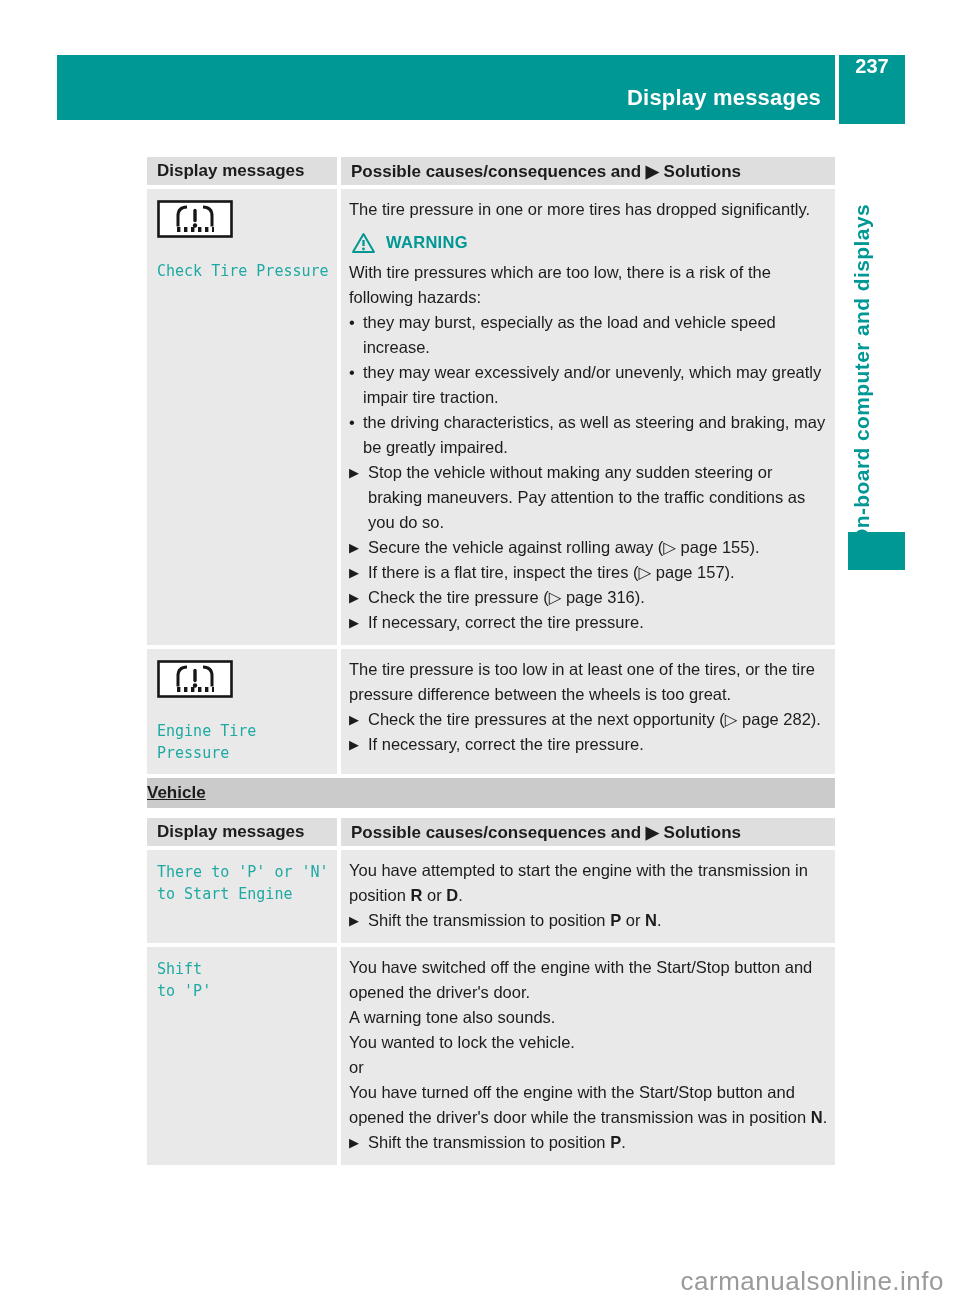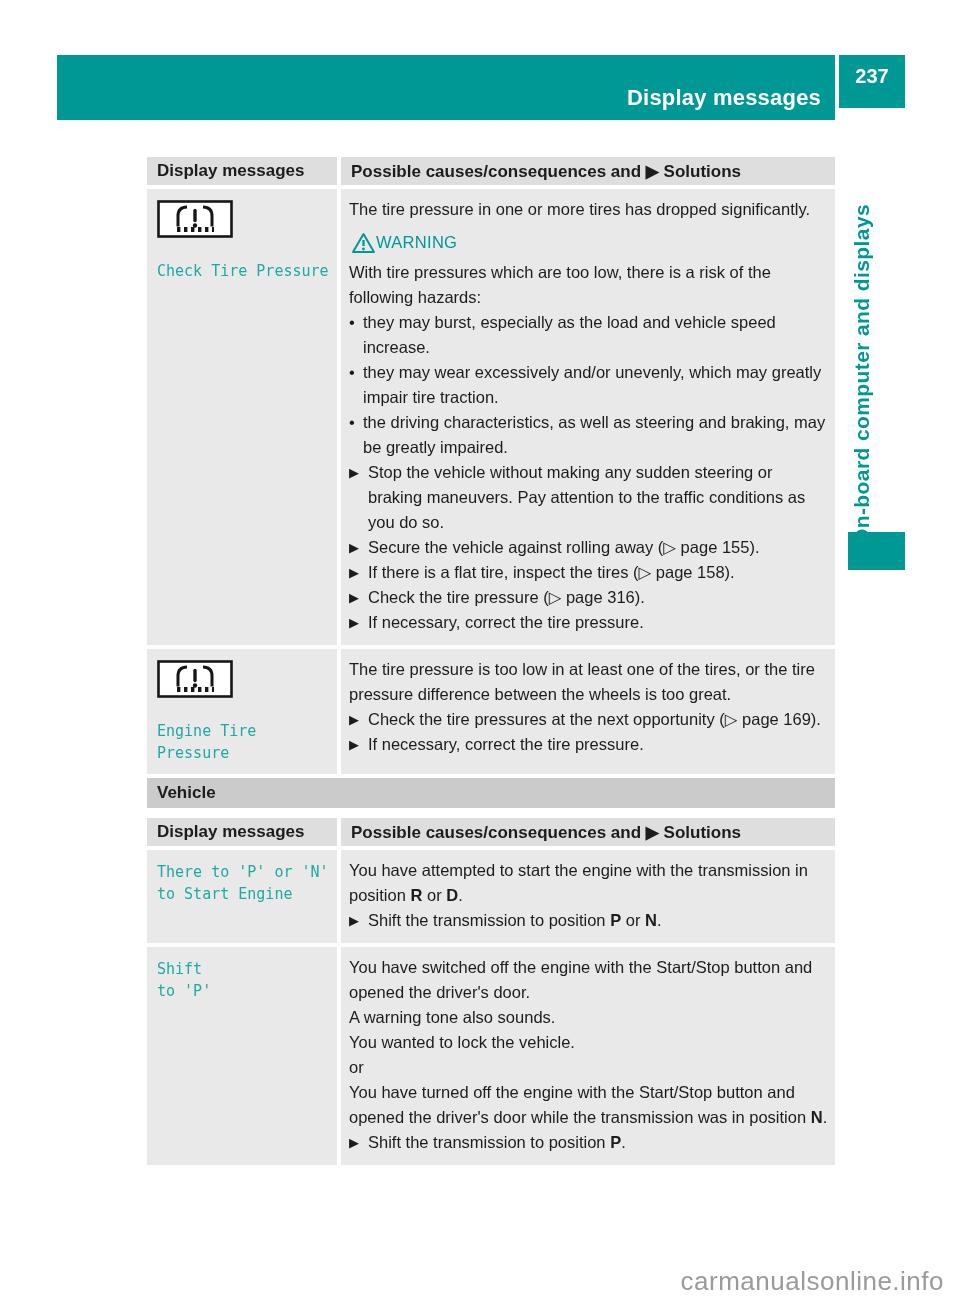--- a/index.html
+++ b/index.html
@@ -19,23 +19,23 @@
   }
   
   .topbar{
     position:absolute;left:57px;top:55px;width:778px;height:65px;
     background:var(--teal);
     display:flex;justify-content:flex-end;align-items:flex-end;
     padding:0 14px 9px 0;box-sizing:border-box;
   }
   .topbar .title{color:#fff;font-weight:bold;font-size:22px;letter-spacing:.2px;}
   .pagebox{
-    position:absolute;left:839px;top:55px;width:66px;height:53px;
+    position:absolute;left:839px;top:55px;width:66px;height:69px;
     background:var(--teal);
-    display:flex;justify-content:center;align-items:center;
+    display:flex;justify-content:center;align-items:flex-start;
     padding-bottom:10px;box-sizing:border-box;
   }
   .pagebox .num{color:#fff;font-weight:bold;font-size:20px;}
   
   .vlabel{
     position:absolute;top:545px;left:850px;
     transform-origin:top left;transform:rotate(-90deg);
     white-space:nowrap;color:var(--teal);
     font-weight:bold;font-size:21px;letter-spacing:.4px;
   }
@@ -61,28 +61,28 @@
     font-size:15px;line-height:22px;color:var(--teal-bright);
   }
   .tpms-icon + .msg-label{margin-top:18px;}
   .para{margin:0;}
   .cont{padding-left:14px;}
   .bullet,.action{display:flex;}
   .bullet .marker{flex:0 0 14px;}
   .action .marker{flex:0 0 19px;font-size:13px;}
   .ltext{flex:1;}
   .warnhead{
-    display:flex;align-items:center;margin:8px 0 5px 2px;
-    color:var(--teal);font-weight:normal;font-size:16.5px;letter-spacing:.3px;
+    display:flex;align-items:center;gap:10px;margin:8px 0 5px 2px;
+    color:var(--teal);font-weight:bold;font-size:16.5px;letter-spacing:.3px;
   }
   
   .section-bar{
     position:absolute;left:147px;top:778px;width:688px;height:30px;
     background:var(--section-gray);font-weight:bold;font-size:17px;
-    display:flex;align-items:center;padding-left:10px;box-sizing:border-box;
+    display:flex;align-items:center;padding-left:0;box-sizing:border-box;text-decoration:underline;
   }
   
   .watermark{
     position:absolute;right:16px;top:1266px;
     color:var(--watermark-gray);font-size:26px;letter-spacing:.5px;
     text-decoration:none;
   }
 </style>
 </head>
 <body>
@@ -141,21 +141,21 @@
         <div class="action">
           <span class="marker">▶</span>
           <span class="ltext"><span>Stop the vehicle without making any sudden steering or braking maneuvers. Pay attention to the traffic conditions as you do so.</span></span>
         </div>
         <div class="action">
           <span class="marker">▶</span>
           <span class="ltext"><span>Secure the vehicle against rolling away (▷ page 155).</span></span>
         </div>
         <div class="action">
           <span class="marker">▶</span>
-          <span class="ltext"><span>If there is a flat tire, inspect the tires (▷ page 158).</span></span>
+          <span class="ltext"><span>If there is a flat tire, inspect the tires (▷ page 157).</span></span>
         </div>
         <div class="action">
           <span class="marker">▶</span>
           <span class="ltext"><span>Check the tire pressure (▷ page 316).</span></span>
         </div>
         <div class="action">
           <span class="marker">▶</span>
           <span class="ltext"><span>If necessary, correct the tire pressure.</span></span>
         </div>
       </div>
@@ -171,21 +171,21 @@
     <circle cx="38" cy="25.5" r="2.2" fill="#161616"></circle>
   </svg>
 <div class="msg-label">
           <div>Engine Tire</div>
           <div>Pressure</div>
         </div></div>
       <div class="td right">
         <div class="para"><span>The tire pressure is too low in at least one of the tires, or the tire pressure difference between the wheels is too great.</span></div>
         <div class="action">
           <span class="marker">▶</span>
-          <span class="ltext"><span>Check the tire pressures at the next opportunity (▷ page 169).</span></span>
+          <span class="ltext"><span>Check the tire pressures at the next opportunity (▷ page 282).</span></span>
         </div>
         <div class="action">
           <span class="marker">▶</span>
           <span class="ltext"><span>If necessary, correct the tire pressure.</span></span>
         </div>
       </div>
     </div>
   </div>
 
 <div class="section-bar">Vehicle</div>

